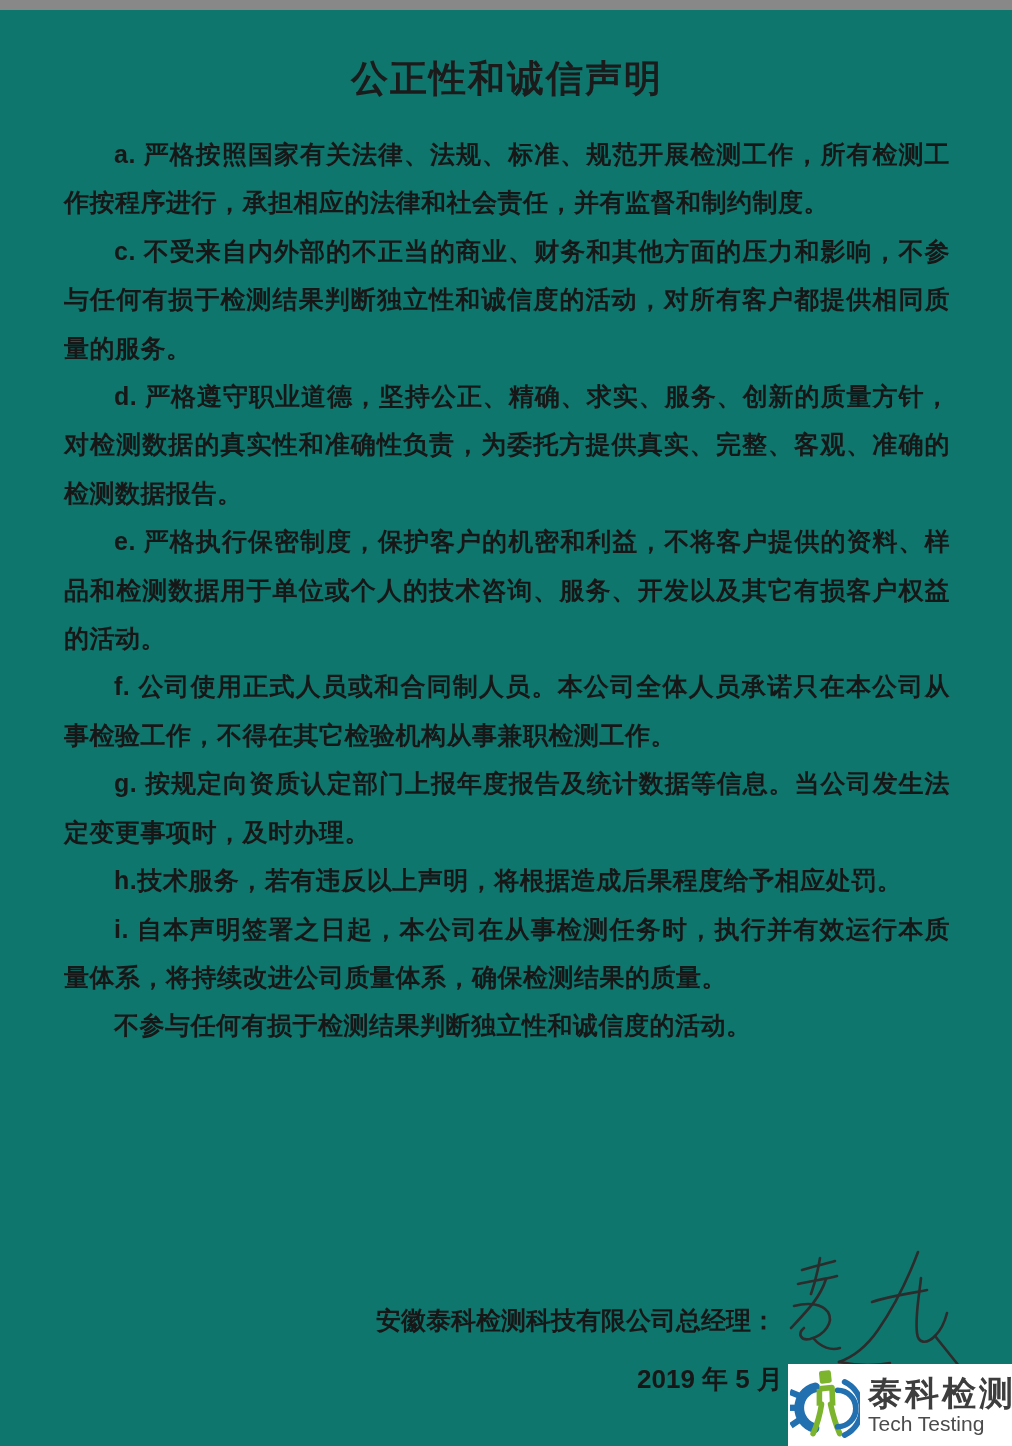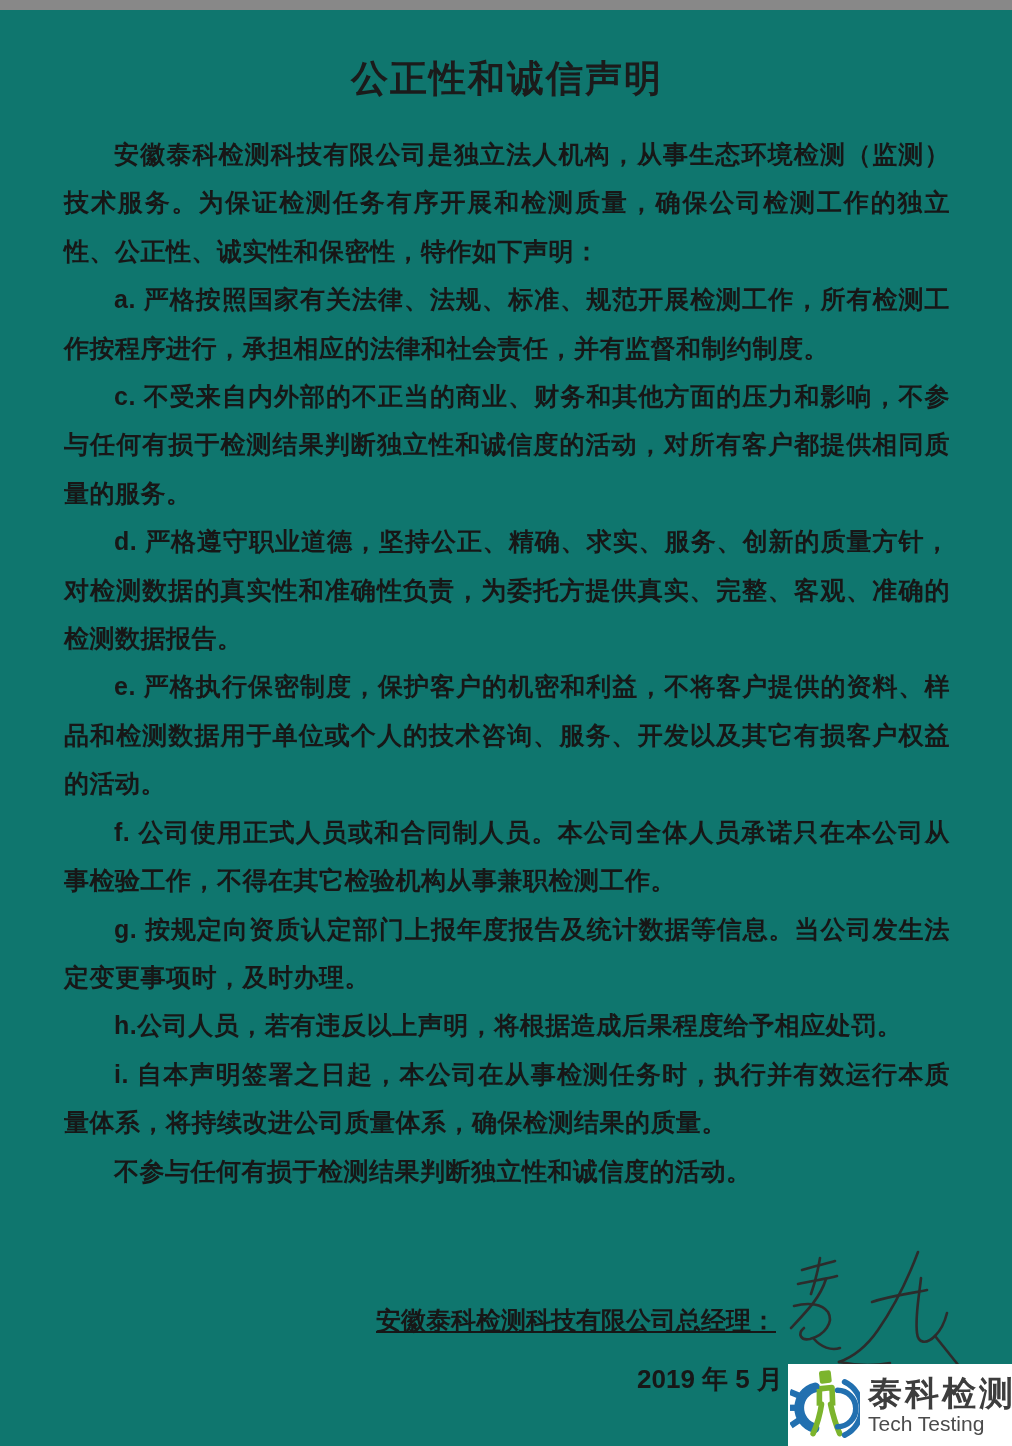--- a/index.html
+++ b/index.html
@@ -36,21 +36,20 @@
     color: #171717;
   }
   .sig-label {
     position: absolute;
     left: 376px;
     top: 1294px;
     font-size: 25px;
     font-weight: 600;
     color: #171717;
     white-space: nowrap;
-    text-decoration: underline;
   }
   .signature {
     position: absolute;
     left: 778px;
     top: 1238px;
     width: 186px;
     height: 138px;
   }
   .date-line {
     position: absolute;
@@ -88,28 +87,27 @@
     white-space: nowrap;
   }
 </style>
 </head>
 <body>
 
 <div class="page">
   <div class="content">
     <h1 class="title">公正性和诚信声明</h1>
 
-    <p class="para">安徽泰科检测科技有限公司是独立法人机构，从事生态环境检测（监测）技术服务。为保证检测任务有序开展和检测质量，确保公司检测工作的独立性、公正性、诚实性和保密性，特作如下声明：</p>
     <p class="para">a. 严格按照国家有关法律、法规、标准、规范开展检测工作，所有检测工作按程序进行，承担相应的法律和社会责任，并有监督和制约制度。</p>
     <p class="para">c. 不受来自内外部的不正当的商业、财务和其他方面的压力和影响，不参与任何有损于检测结果判断独立性和诚信度的活动，对所有客户都提供相同质量的服务。</p>
     <p class="para">d. 严格遵守职业道德，坚持公正、精确、求实、服务、创新的质量方针，对检测数据的真实性和准确性负责，为委托方提供真实、完整、客观、准确的检测数据报告。</p>
     <p class="para">e. 严格执行保密制度，保护客户的机密和利益，不将客户提供的资料、样品和检测数据用于单位或个人的技术咨询、服务、开发以及其它有损客户权益的活动。</p>
     <p class="para">f. 公司使用正式人员或和合同制人员。本公司全体人员承诺只在本公司从事检验工作，不得在其它检验机构从事兼职检测工作。</p>
     <p class="para">g. 按规定向资质认定部门上报年度报告及统计数据等信息。当公司发生法定变更事项时，及时办理。</p>
-    <p class="para">h.公司人员，若有违反以上声明，将根据造成后果程度给予相应处罚。</p>
+    <p class="para">h.技术服务，若有违反以上声明，将根据造成后果程度给予相应处罚。</p>
     <p class="para">i. 自本声明签署之日起，本公司在从事检测任务时，执行并有效运行本质量体系，将持续改进公司质量体系，确保检测结果的质量。</p>
     <p class="para">不参与任何有损于检测结果判断独立性和诚信度的活动。</p>
   </div>
 
   <span class="sig-label">安徽泰科检测科技有限公司总经理：</span>
 
   <svg class="signature" viewBox="0 0 186 138" fill="none" xmlns="http://www.w3.org/2000/svg">
     <g stroke="#2c2c2c" stroke-width="2.6" stroke-linecap="round" fill="none">
       <path d="M42,10 C40,22 38,32 33,46"></path>
       <path d="M24,22 C35,18 48,16 57,13"></path>

